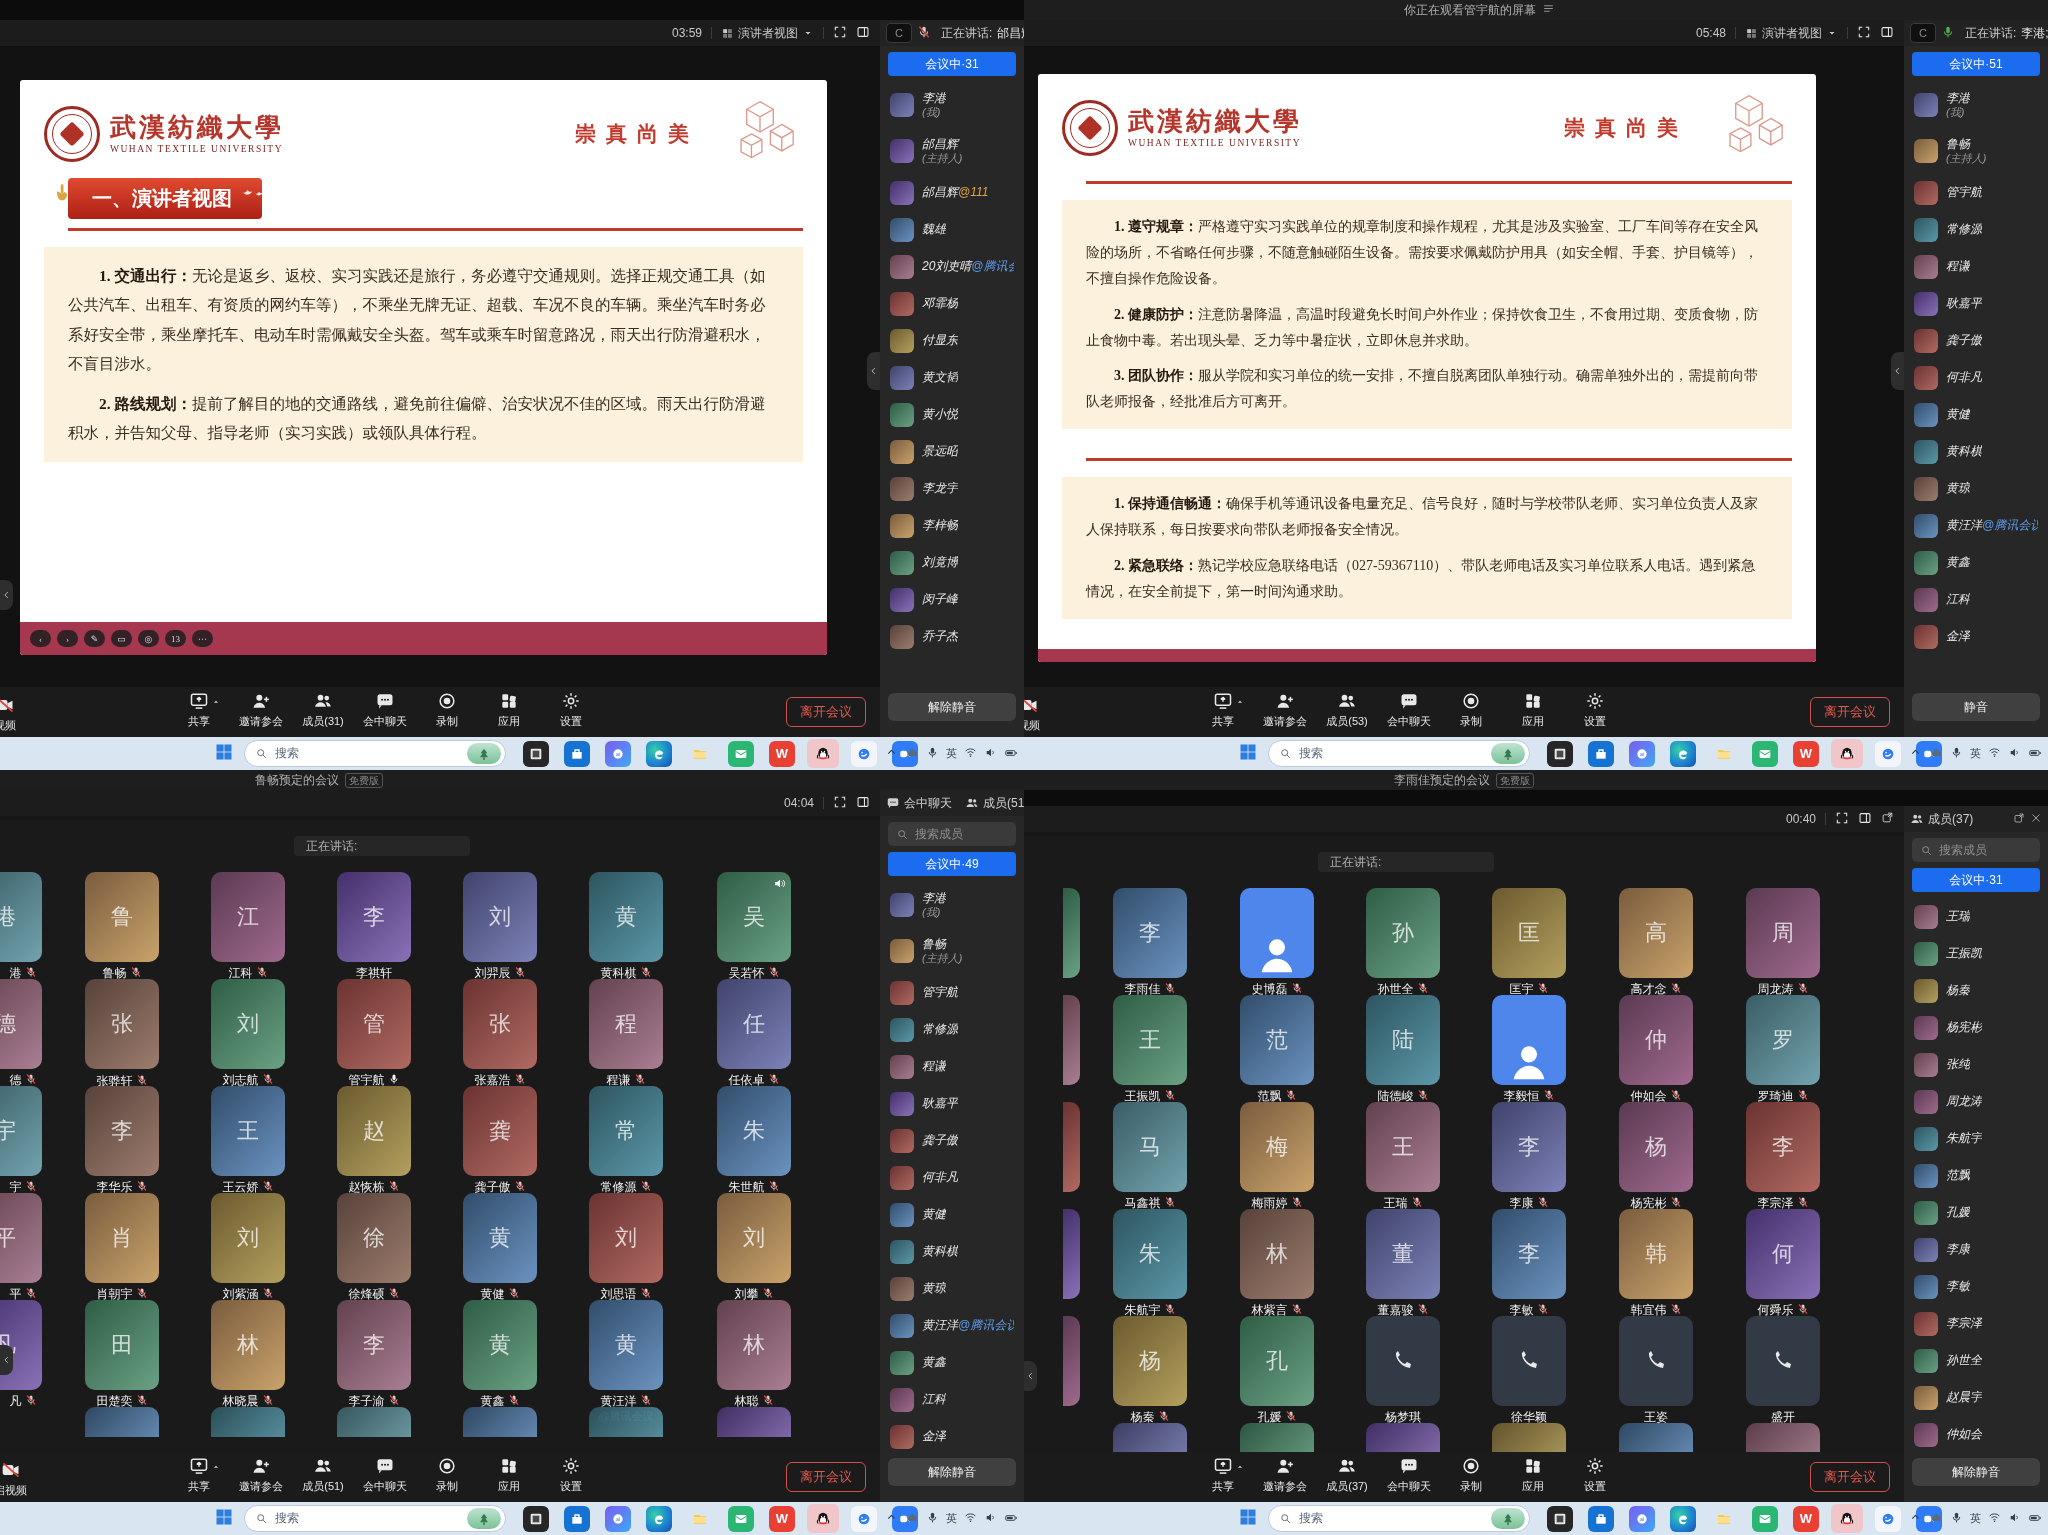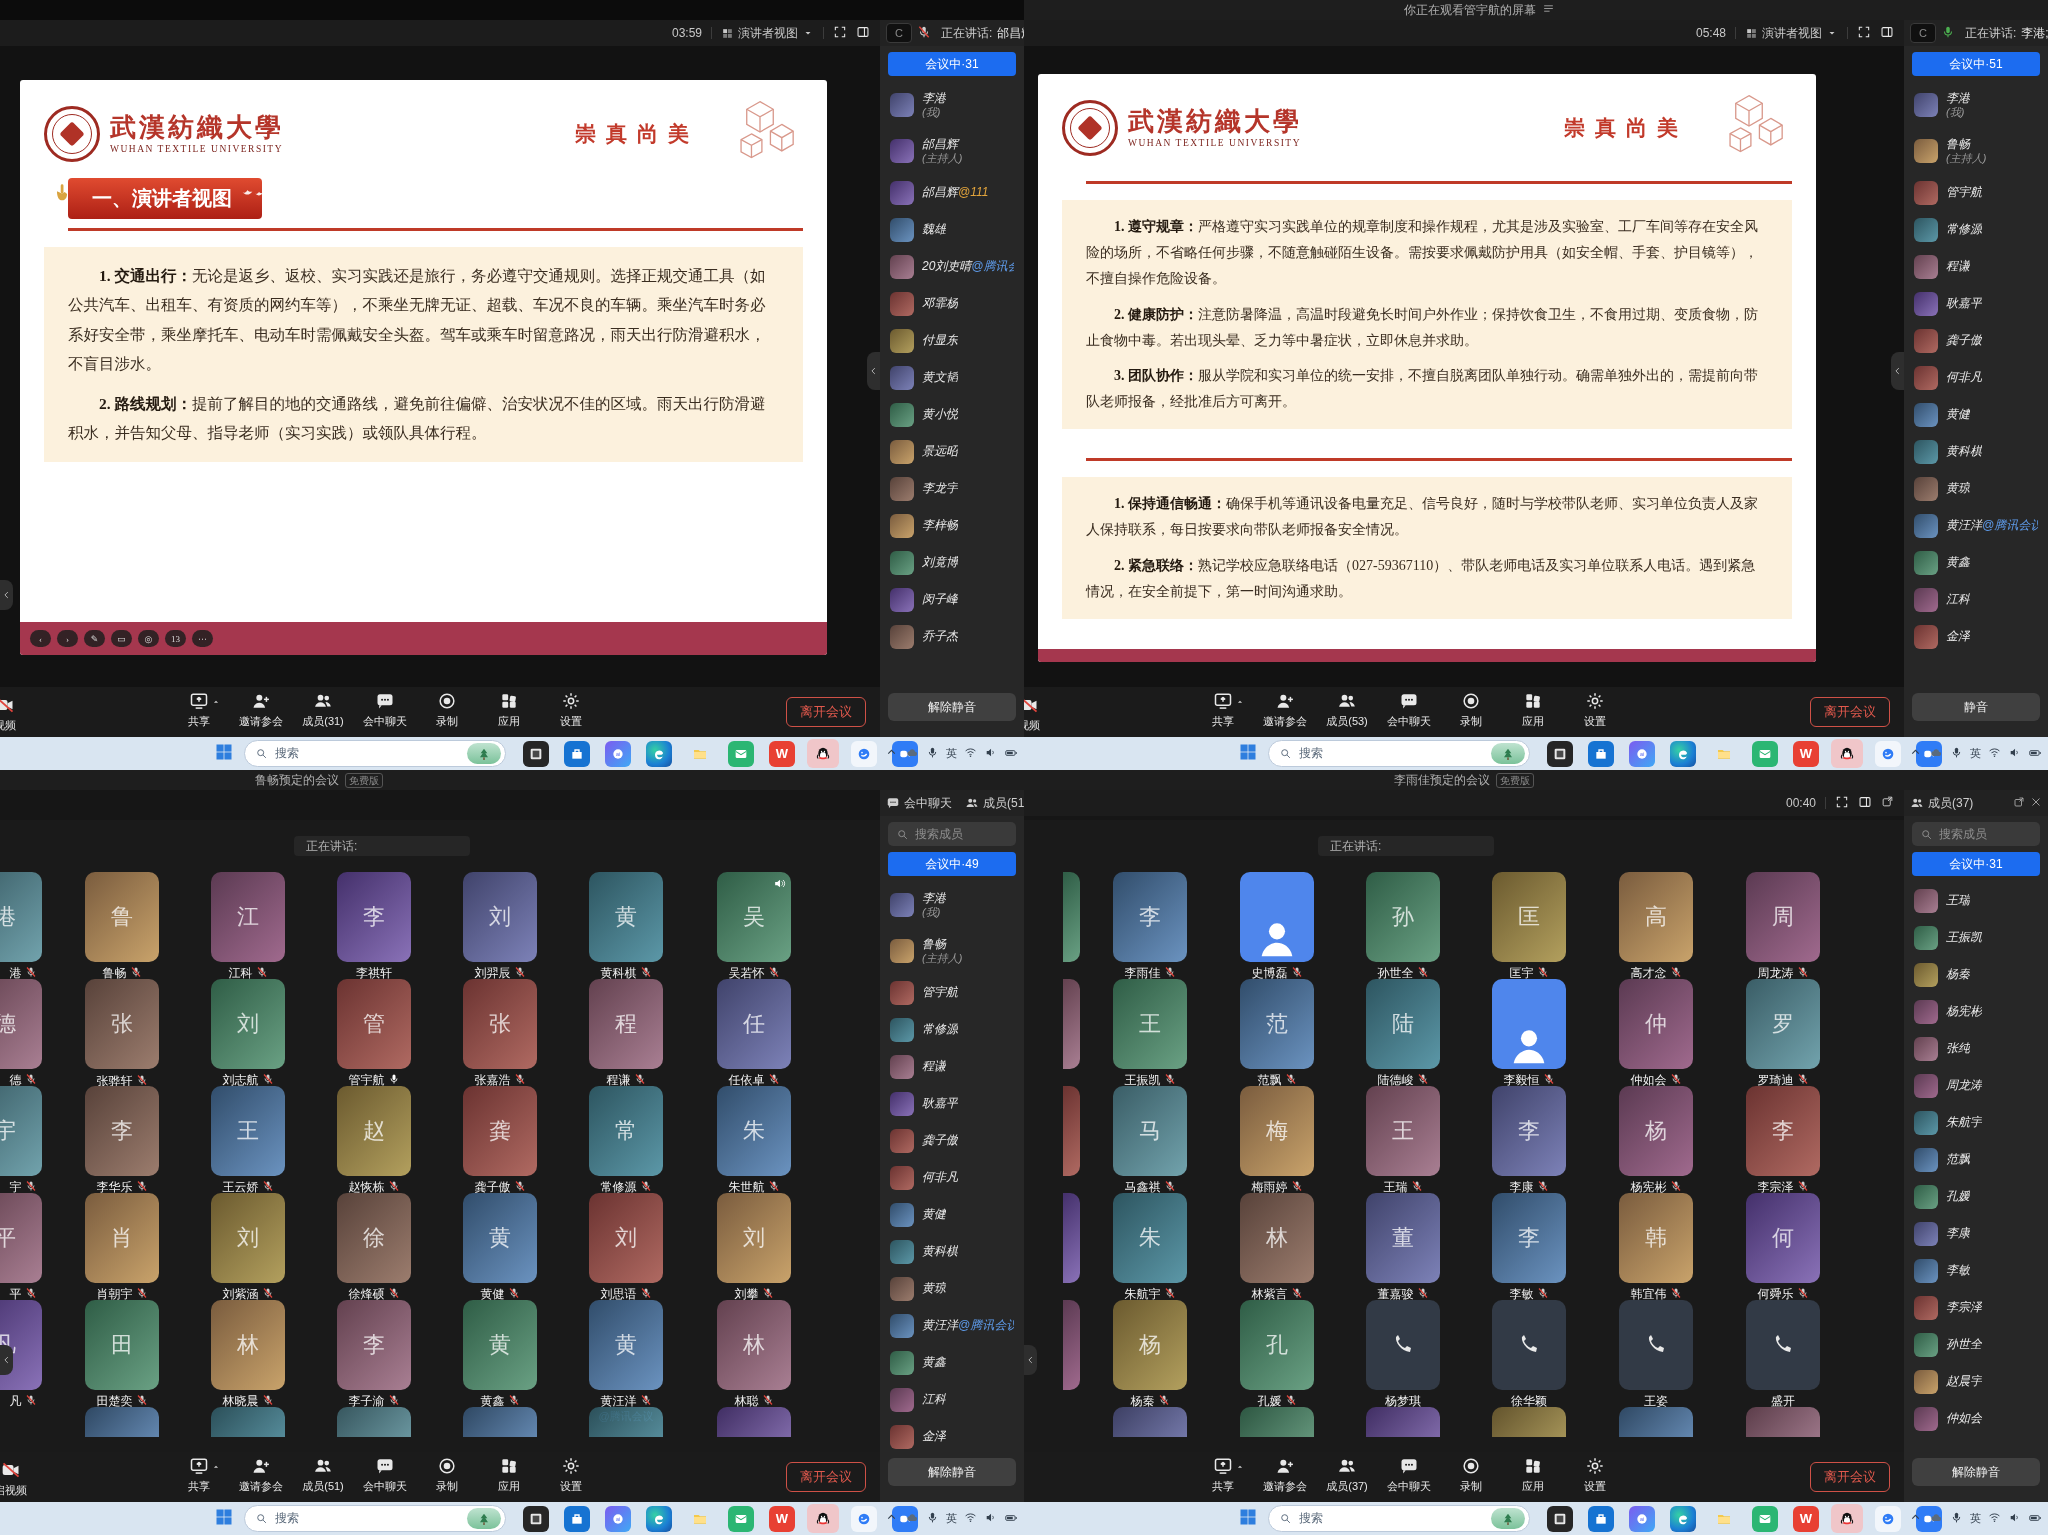--- a/index.html
+++ b/index.html
@@ -649,20 +649,31 @@
           </svg>
         </div>
       </div>
     </section>
     <section class="q" style="left: 0px; top: 770px; height: 765px;">
       <div class="qt" style="justify-content: flex-start; padding-left: 255px;">
         <span>鲁畅预定的会议</span>
         <span class="badge-free">免费版</span>
       </div>
       <div class="meet" style="top: 20px; bottom: 33px;">
+        <div class="tb">
+          <span>04:04</span>
+          <span class="sep"></span>
+          <span><svg width="14" height="14" viewBox="0 0 24 24" fill="none">
+              <path d="M4 9V4h5M20 9V4h-5M4 15v5h5M20 15v5h-5" stroke="#e8e8e8" stroke-width="1.8"></path>
+            </svg></span>
+          <span><svg width="14" height="14" viewBox="0 0 24 24" fill="none">
+              <rect x="3.5" y="4.5" width="17" height="15" rx="2" stroke="#e8e8e8" stroke-width="1.8"></rect>
+              <line x1="14.5" y1="4.5" x2="14.5" y2="19.5" stroke="#e8e8e8" stroke-width="1.8"></line>
+            </svg></span>
+        </div>
         <div class="stage" style="top: 30px; background: rgb(26, 26, 26);">
           <div class="pill" style="left: 294px; top: 16px; width: 152px;">
             <span>正在讲话:</span>
           </div>
           <div class="tile" style="left: -32px; top: 52px; width: 74px; height: 90px; background: linear-gradient(135deg, rgb(58, 93, 102), rgb(114, 163, 173));">
             <div style="width:100%;height:100%;display:flex;align-items:center;justify-content:center;color:rgba(255,255,255,.75);font-size:22px">港</div>
           </div>
           <div class="tname" style="left: 0px; top: 145px; width: 46px;">
             <span>港</span>
             <span><svg width="12" height="12" viewBox="0 0 24 24" fill="none">
@@ -1307,21 +1318,21 @@
             <path d="M14 5l-7 7 7 7" stroke="#bbb" stroke-width="2.2"></path>
           </svg>
         </div>
       </div>
     </section>
     <section class="q" style="left: 1024px; top: 770px; height: 765px;">
       <div class="qt" style="justify-content: flex-start; padding-left: 370px;">
         <span>李雨佳预定的会议</span>
         <span class="badge-free">免费版</span>
       </div>
-      <div class="meet" style="top: 20px; bottom: 33px;">
+      <div class="meet" style="top: 36px; bottom: 33px;">
         <div class="tb">
           <span>00:40</span>
           <span class="sep"></span>
           <span><svg width="14" height="14" viewBox="0 0 24 24" fill="none">
               <path d="M4 9V4h5M20 9V4h-5M4 15v5h5M20 15v5h-5" stroke="#e8e8e8" stroke-width="1.8"></path>
             </svg></span>
           <span><svg width="14" height="14" viewBox="0 0 24 24" fill="none">
               <rect x="3.5" y="4.5" width="17" height="15" rx="2" stroke="#e8e8e8" stroke-width="1.8"></rect>
               <line x1="14.5" y1="4.5" x2="14.5" y2="19.5" stroke="#e8e8e8" stroke-width="1.8"></line>
             </svg></span>

